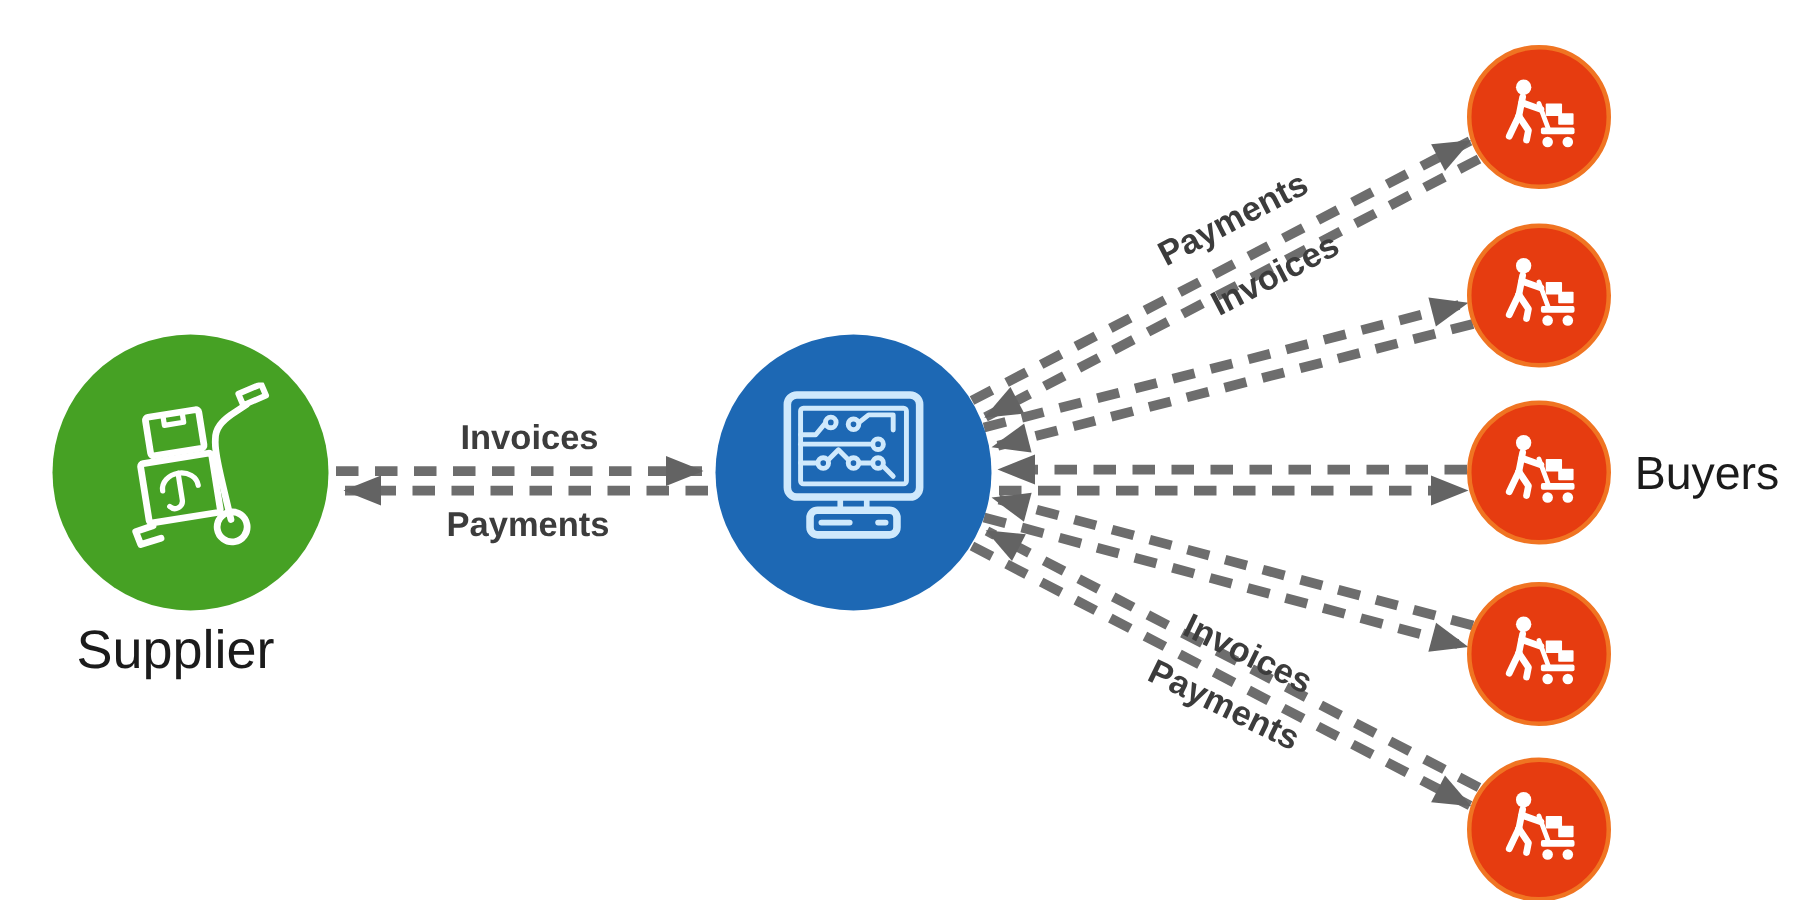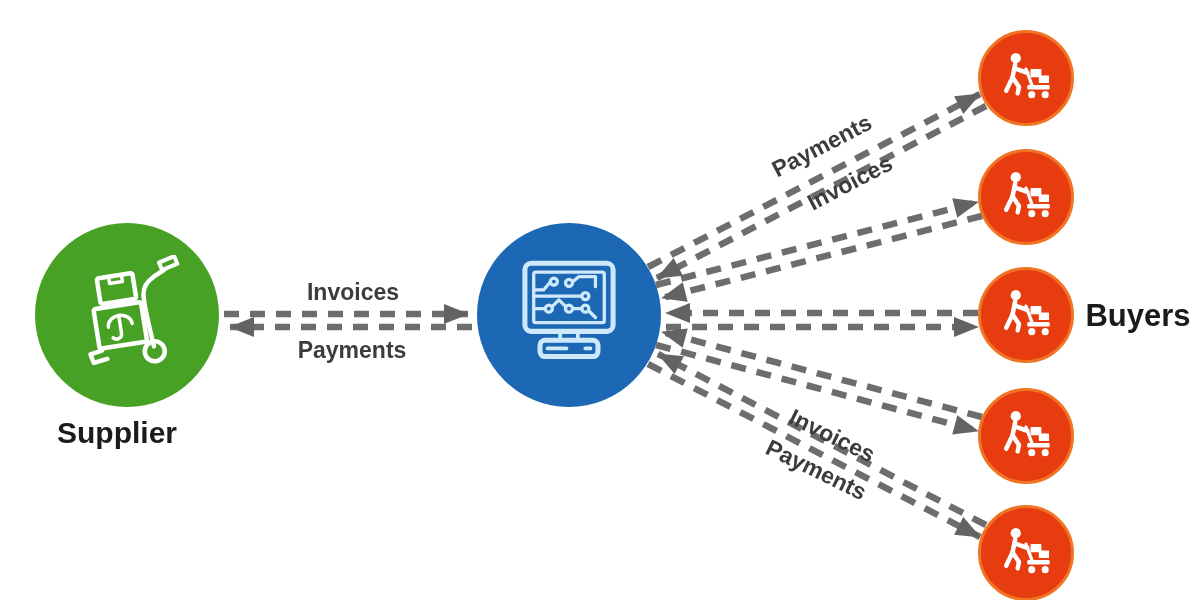--- a/index.html
+++ b/index.html
@@ -14,23 +14,23 @@
   .node-supplier{left:35px;top:223px;width:184px;height:184px;background:var(--supplier,#46a124);}
   .node-network{left:477px;top:223px;width:184px;height:184px;background:var(--network,#1d68b4);}
   .node-buyer{width:96px;height:96px;background:var(--buyer,#e63c10);border:3px solid #f07422;}
   .buyer-1{left:978px;top:30px;}
   .buyer-2{left:978px;top:149px;}
   .buyer-3{left:978px;top:267px;}
   .buyer-4{left:978px;top:388px;}
   .buyer-5{left:978px;top:505px;}
   .node-label{
     position:absolute;transform:translate(-50%,-50%);
-    font-weight:bold;color:var(--nodetext,#1b1b1b);white-space:nowrap;text-align:center;
+    font-weight:normal;color:var(--nodetext,#1b1b1b);white-space:nowrap;text-align:center;
   }
-  .supplier-label{left:117px;top:433px;font-size:30px;}
+  .supplier-label{left:117px;top:433px;font-size:36px;}
   .network-label{left:558px;top:451px;font-size:29px;line-height:38px;}
   .buyers-label{left:1138px;top:316px;font-size:31px;}
   .edge-label{
     position:absolute;transform:translate(-50%,-50%);
     font-weight:bold;font-size:23px;color:var(--edgetext,#3c3c3c);white-space:nowrap;
   }
   .lbl-invoices-left{left:353px;top:292px;}
   .lbl-payments-left{left:352px;top:350px;}
   .lbl-payments-top{left:822px;top:146px;transform:translate(-50%,-50%) rotate(-27.5deg);}
   .lbl-invoices-top{left:850px;top:183px;transform:translate(-50%,-50%) rotate(-27.5deg);}

